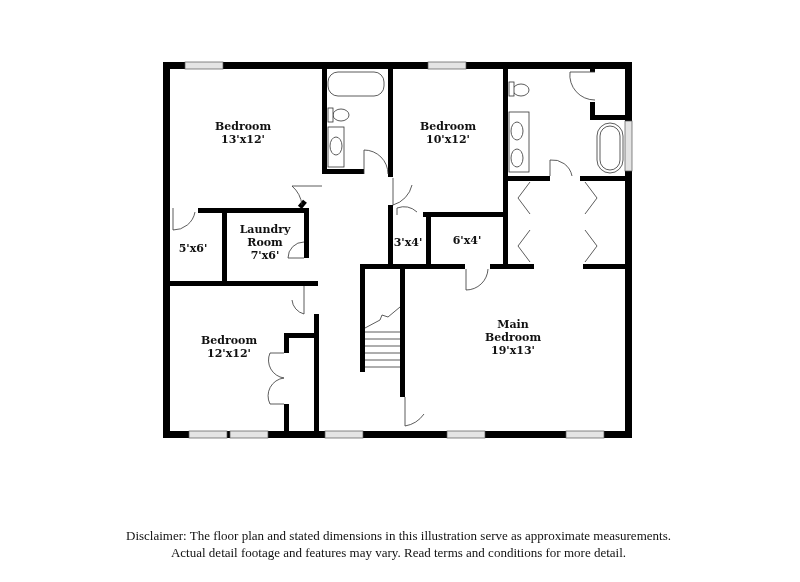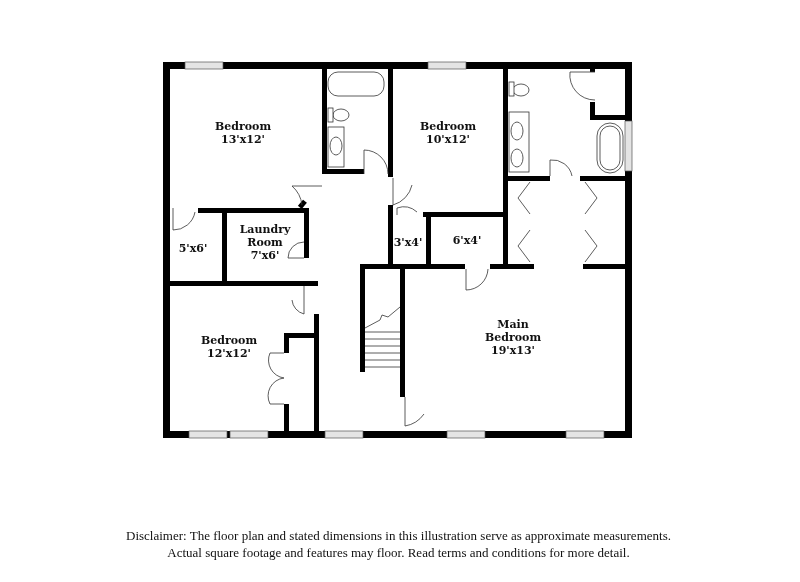--- a/index.html
+++ b/index.html
@@ -139,13 +139,13 @@
     <text class="lbl" x="229" y="344">Bedroom</text>
     <text class="lbl" x="229" y="357">12'x12'</text>
 
     <text class="lbl" x="513" y="328">Main</text>
     <text class="lbl" x="513" y="341">Bedroom</text>
     <text class="lbl" x="513" y="354">19'x13'</text>
   </g>
 </svg>
 
 <div class="disclaimer" style="top:527px;">Disclaimer: The floor plan and stated dimensions in this illustration serve as approximate measurements.</div>
-<div class="disclaimer" style="top:544px;">Actual square footage and features may floor. Read terms and conditions for more detail.</div>
+<div class="disclaimer" style="top:544px;">Actual detail footage and features may vary. Read terms and conditions for more detail.</div>
 
 </body></html>

